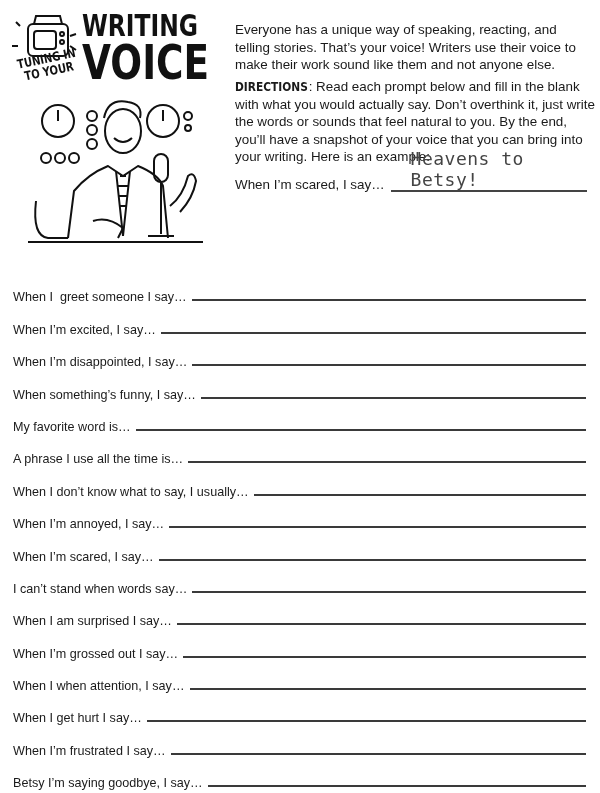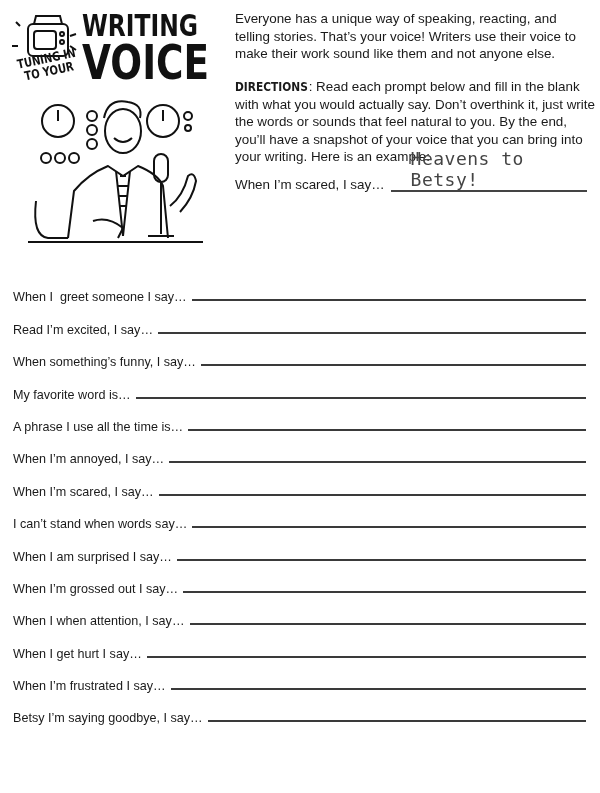--- a/index.html
+++ b/index.html
@@ -1,21 +1,21 @@
 <!DOCTYPE html>
 <html><head>
 <meta charset="utf-8">
 <style>
   * { margin:0; padding:0; box-sizing:border-box; }
   body { width:600px; height:793px; background:#fff; font-family:"Liberation Sans", sans-serif; color:#1a1a1a; position:relative; overflow:hidden; }
   .header-art { position:absolute; left:8px; top:6px; width:210px; height:245px; }
   .title-line1 { position:absolute; left:82px; top:8px; font-family:"DejaVu Sans", sans-serif; font-weight:bold; font-size:30px; letter-spacing:0px; transform:scaleX(0.78); transform-origin:left top; color:#111; }
   .title-line2 { position:absolute; left:82px; top:38px; font-family:"DejaVu Sans", sans-serif; font-weight:bold; font-size:48px; transform:scaleX(0.78); transform-origin:left top; color:#111; line-height:1; }
   .subtitle { position:absolute; left:16px; top:58px; font-family:"DejaVu Sans", sans-serif; font-weight:bold; font-size:12.5px; line-height:13px; transform:rotate(-12deg) scaleX(0.8); transform-origin:left top; color:#111; text-align:center; }
-  .intro { position:absolute; left:235px; top:10px; width:360px; font-size:13.4px; line-height:17.5px; }
+  .intro { position:absolute; left:235px; top:21px; width:360px; font-size:13.4px; line-height:17.5px; }
   .directions { position:absolute; left:235px; top:78px; width:360px; font-size:13.4px; line-height:17.5px; }
   .directions b { font-family:"DejaVu Sans", sans-serif; font-size:12.5px; transform:scaleX(0.85); display:inline-block; transform-origin:left; margin-right:-12px; }
   .example { position:absolute; left:235px; top:172px; width:352px; display:flex; align-items:flex-end; font-size:13.4px; }
   .example .blank { flex:1; border-bottom:2px solid #444; margin-left:6px; height:20px; position:relative; }
   .example .answer { position:absolute; left:20px; bottom:0px; font-family:"DejaVu Sans Mono", monospace; font-size:18px; color:#444; letter-spacing:0.5px; }
   .prompts { position:absolute; left:13px; top:272px; width:573px; }
   .prompt-row { display:flex; align-items:flex-end; height:32.4px; font-size:12.6px; }
   .prompt-row .label { white-space:pre; padding-bottom:0px; }
   .prompt-row .line { flex:1; border-bottom:2px solid #3a3a3a; margin-left:5px; margin-bottom:3px; }
 </style>
@@ -82,33 +82,41 @@
     <span class="answer">Heavens to Betsy!</span>
   </span>
 </div>
 
 <div class="prompts">
   <div class="prompt-row">
       <span class="label">When I  greet someone I say…</span>
       <span class="line"></span>
     </div>
   <div class="prompt-row">
-      <span class="label">Read I’m excited, I say…</span>
+      <span class="label">When I’m excited, I say…</span>
+      <span class="line"></span>
+    </div>
+  <div class="prompt-row">
+      <span class="label">When I’m disappointed, I say…</span>
       <span class="line"></span>
     </div>
   <div class="prompt-row">
       <span class="label">When something’s funny, I say…</span>
       <span class="line"></span>
     </div>
   <div class="prompt-row">
       <span class="label">My favorite word is…</span>
       <span class="line"></span>
     </div>
   <div class="prompt-row">
       <span class="label">A phrase I use all the time is…</span>
+      <span class="line"></span>
+    </div>
+  <div class="prompt-row">
+      <span class="label">When I don’t know what to say, I usually…</span>
       <span class="line"></span>
     </div>
   <div class="prompt-row">
       <span class="label">When I’m annoyed, I say…</span>
       <span class="line"></span>
     </div>
   <div class="prompt-row">
       <span class="label">When I’m scared, I say…</span>
       <span class="line"></span>
     </div>

